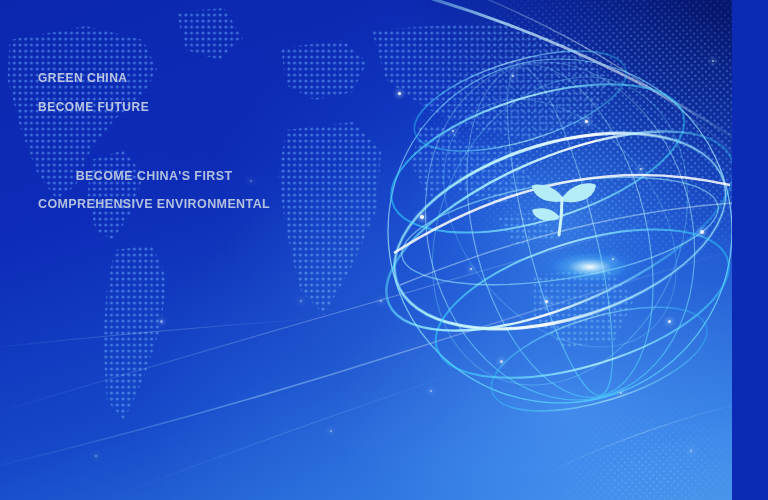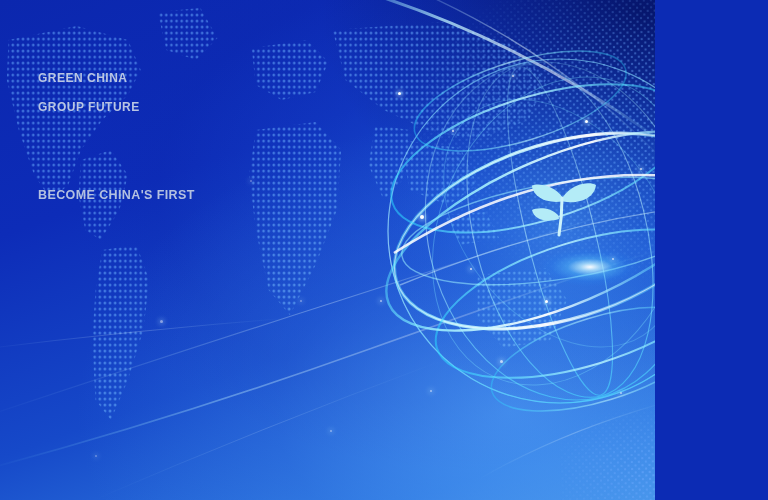--- a/index.html
+++ b/index.html
@@ -1,21 +1,21 @@
 <!DOCTYPE html>
 <html><head>
 <meta charset="utf-8">
 <style>
   * { margin:0; padding:0; box-sizing:border-box; }
   html,body { width:768px; height:500px; overflow:hidden; background:#0c2bb4; }
   body { font-family:"Liberation Sans", sans-serif; }
 
   #banner {
     position:relative;
-    width:655px; height:500px;
+    width:732px; height:500px;
     overflow:hidden;
     background:
       radial-gradient(ellipse 620px 420px at 78% 82%, rgba(90,170,255,0.55) 0%, rgba(60,130,235,0.28) 38%, rgba(20,60,190,0.0) 70%),
       radial-gradient(ellipse 520px 360px at 72% 38%, rgba(30,90,220,0.45) 0%, rgba(13,40,165,0.10) 60%, rgba(10,30,140,0) 78%),
       radial-gradient(ellipse 400px 300px at 98% 2%, rgba(5,18,95,0.92) 0%, rgba(8,25,120,0.45) 50%, rgba(10,35,150,0) 80%),
       linear-gradient(160deg, #0b27ae 0%, #0d2cb8 32%, #1649c9 62%, #2f7ae0 88%, #4a9ae9 100%);
   }
 
   
   .worldmap {
@@ -73,21 +73,21 @@
   .tagline-top {
     position:absolute; left:38px; top:64px;
     letter-spacing:.4px;
   }
   .tagline-top div {
     font-size:12px; font-weight:bold; color:#b9c5e3;
     line-height:29px; letter-spacing:.5px;
   }
 
   .tagline-mid {
-    position:absolute; left:38px; top:181px;text-align:center;
+    position:absolute; left:38px; top:162px;text-align:center;
   }
   .tagline-mid div {
     font-size:12.5px; font-weight:bold; color:#b3c0e0;
     line-height:28px; letter-spacing:.4px;
   }
 
   .headline { position:absolute; left:34px; top:362px; }
   .headline .l1 {
     font-size:33px; font-weight:300; color:#ffffff;
     letter-spacing:1px; line-height:42px;
@@ -263,21 +263,22 @@
     <i style="left:250px;top:180px;width:2px;height:2px;opacity:.35;"></i>
     <i style="left:300px;top:300px;width:2px;height:2px;opacity:.4;"></i>
     <i style="left:712px;top:60px;width:2px;height:2px;opacity:.6;"></i>
     <i style="left:330px;top:430px;width:2px;height:2px;opacity:.45;"></i>
     <i style="left:95px;top:455px;width:2px;height:2px;opacity:.35;"></i>
     <i style="left:690px;top:450px;width:2px;height:2px;opacity:.5;"></i>
   </div>
 
   <div class="tagline-top">
     <div>GREEN CHINA</div>
-    <div>GROUP FUTURE</div>
+    <div>BECOME FUTURE</div>
   </div>
 
   <div class="tagline-mid">
     <div>BECOME CHINA'S FIRST</div>
+    <div>COMPREHENSIVE ENVIRONMENTAL</div>
   </div>
 
 
 </div>
 
 </body></html>

